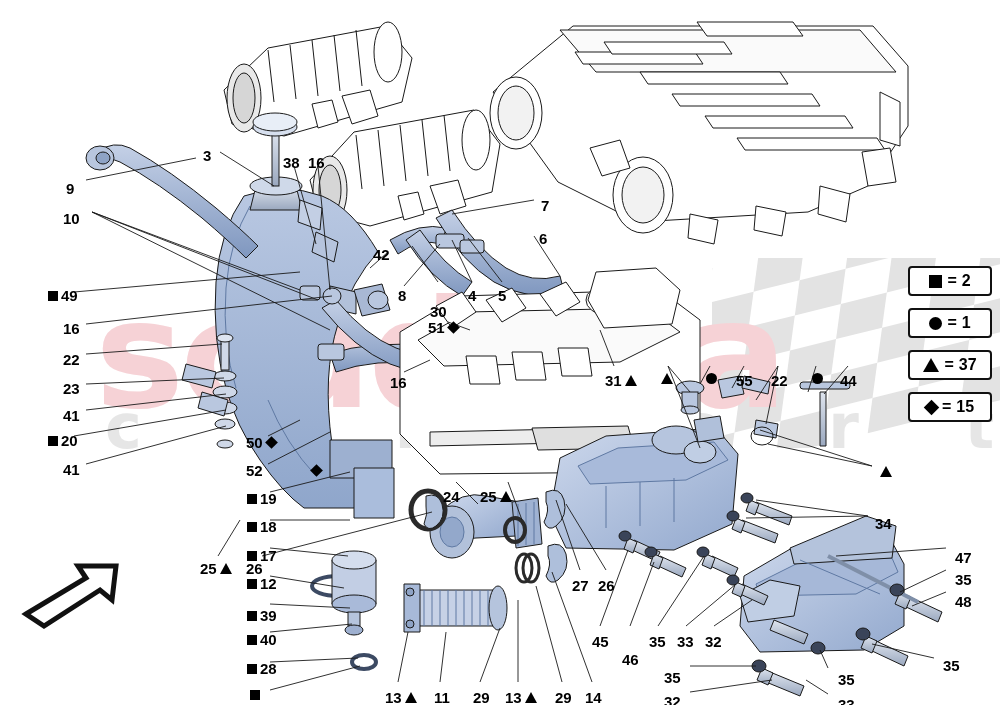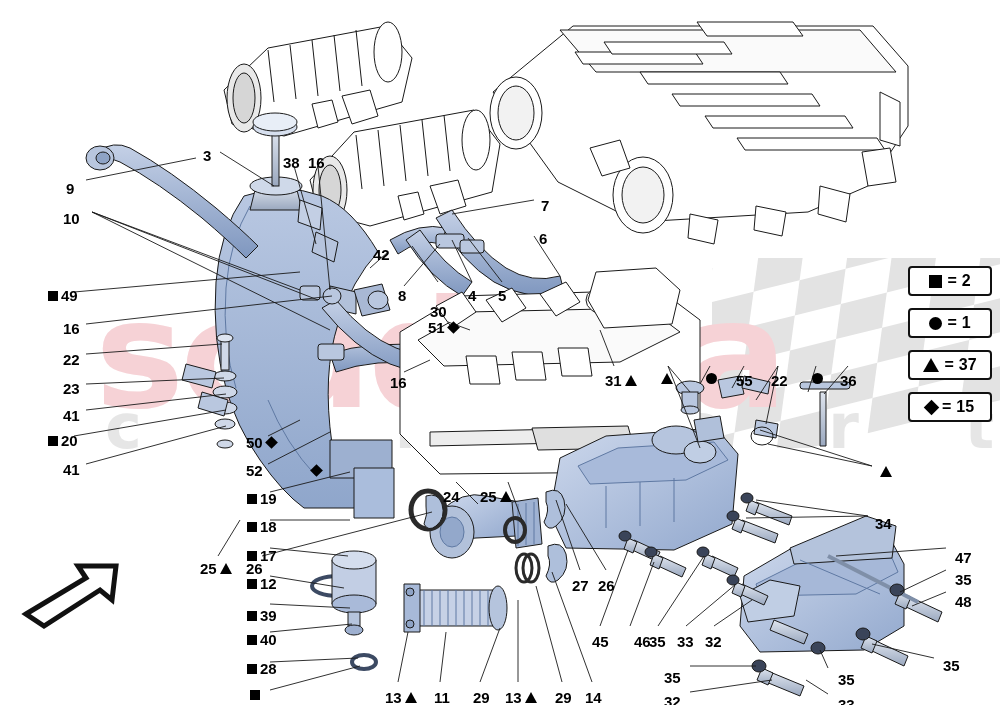--- a/index.html
+++ b/index.html
@@ -632,21 +632,21 @@
       <div class="cal" style="left: 736px; top: 373px;">
         <span>55</span>
       </div>
       <div class="cal" style="left: 771px; top: 373px;">
         <span>22</span>
       </div>
       <div class="cal" style="left: 812px; top: 373px;">
         <span class="m ci" style="width: 11px; height: 11px; background: rgb(0, 0, 0); border-radius: 50%;"></span>
       </div>
       <div class="cal" style="left: 840px; top: 373px;">
-        <span>36</span>
+        <span>44</span>
       </div>
       <div class="cal" style="left: 880px; top: 466px;">
         <span class="m tr"></span>
       </div>
       <div class="cal" style="left: 875px; top: 516px;">
         <span>34</span>
       </div>
       <div class="cal" style="left: 955px; top: 550px;">
         <span>47</span>
       </div>
@@ -655,21 +655,21 @@
       </div>
       <div class="cal" style="left: 955px; top: 594px;">
         <span>48</span>
       </div>
       <div class="cal" style="left: 943px; top: 658px;">
         <span>35</span>
       </div>
       <div class="cal" style="left: 592px; top: 634px;">
         <span>45</span>
       </div>
-      <div class="cal" style="left: 622px; top: 634px; margin-left: 12px;">
+      <div class="cal" style="left: 622px; top: 652px;">
         <span>46</span>
       </div>
       <div class="cal" style="left: 649px; top: 634px;">
         <span>35</span>
       </div>
       <div class="cal" style="left: 677px; top: 634px;">
         <span>33</span>
       </div>
       <div class="cal" style="left: 705px; top: 634px;">
         <span>32</span>

